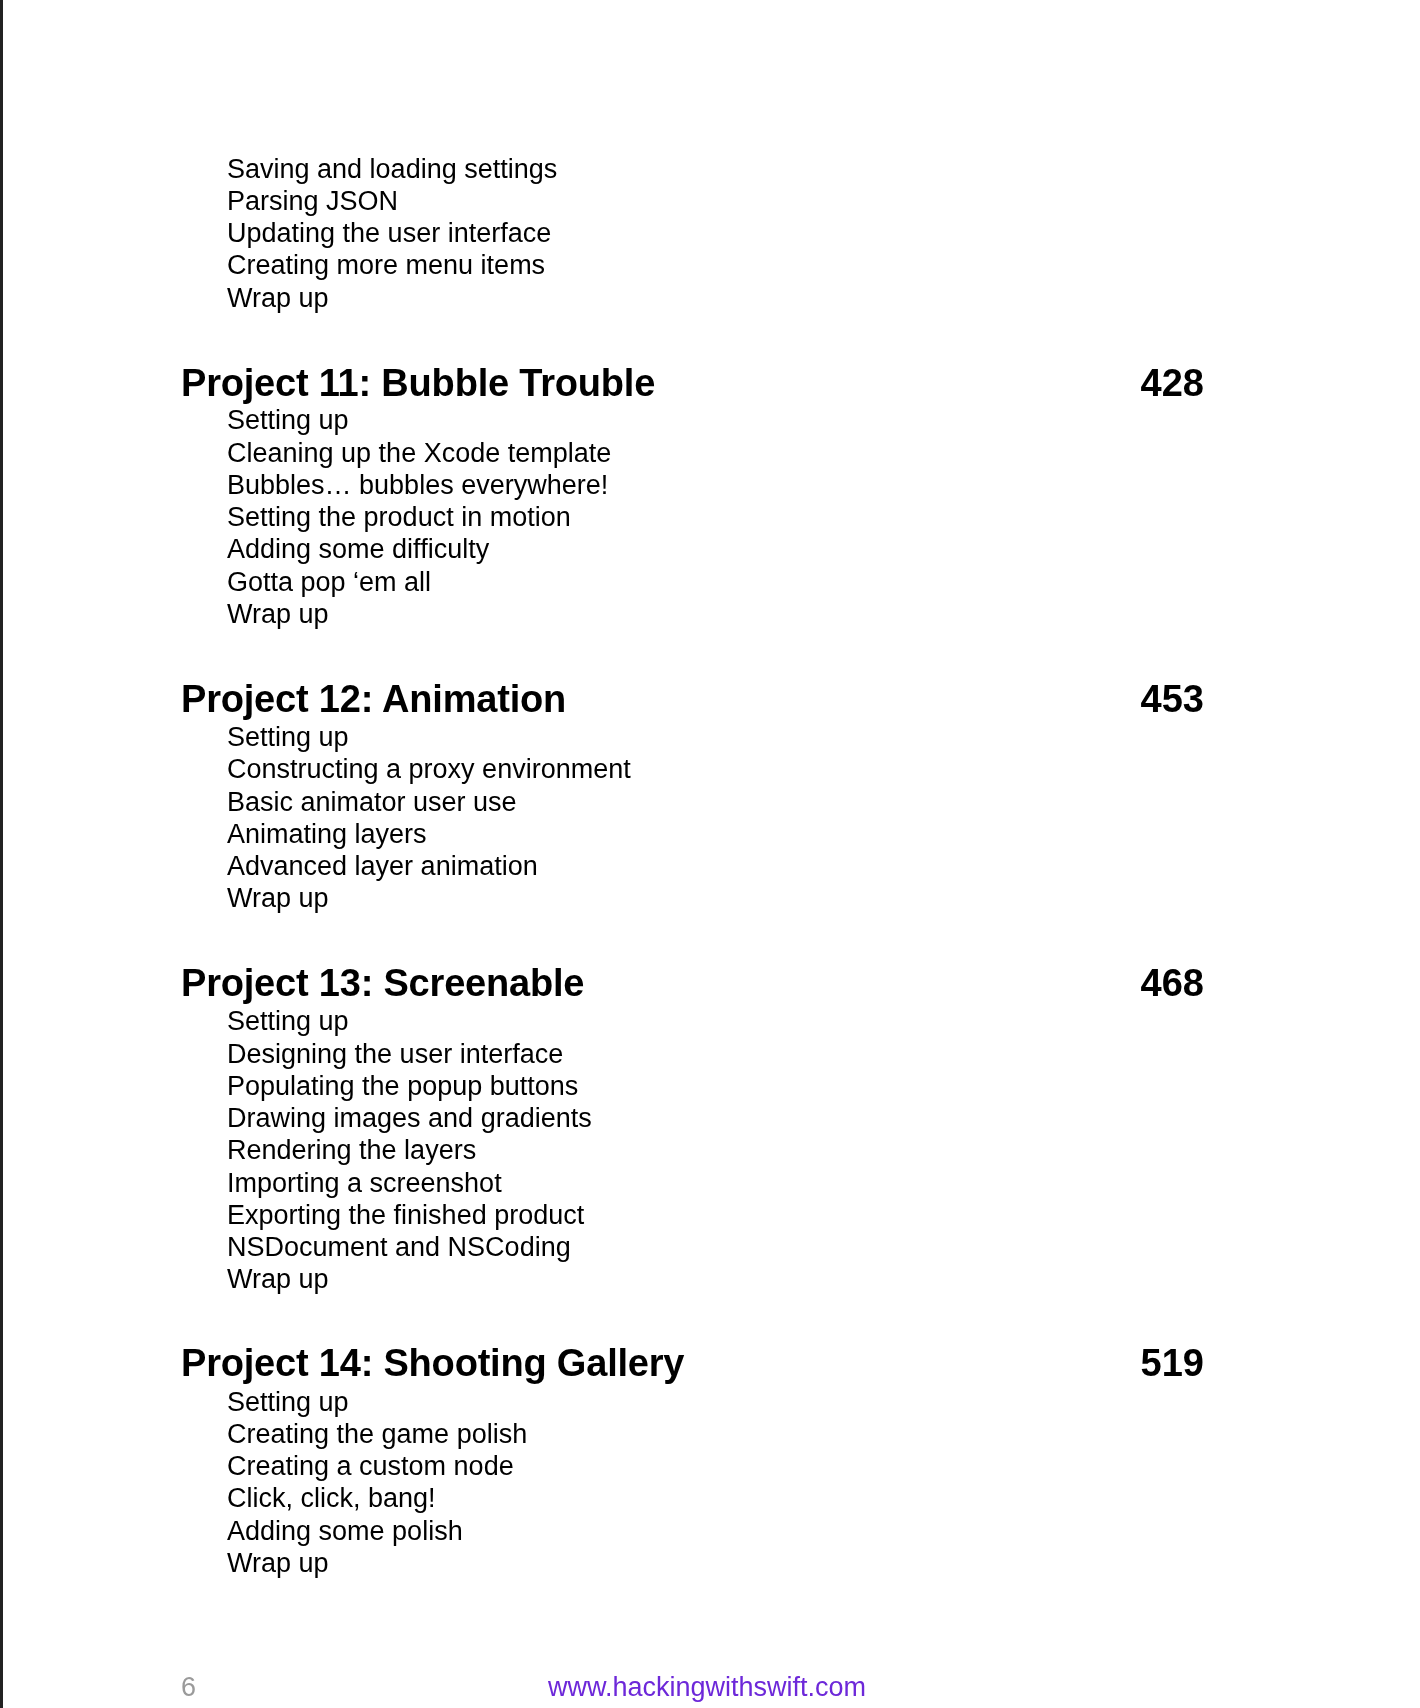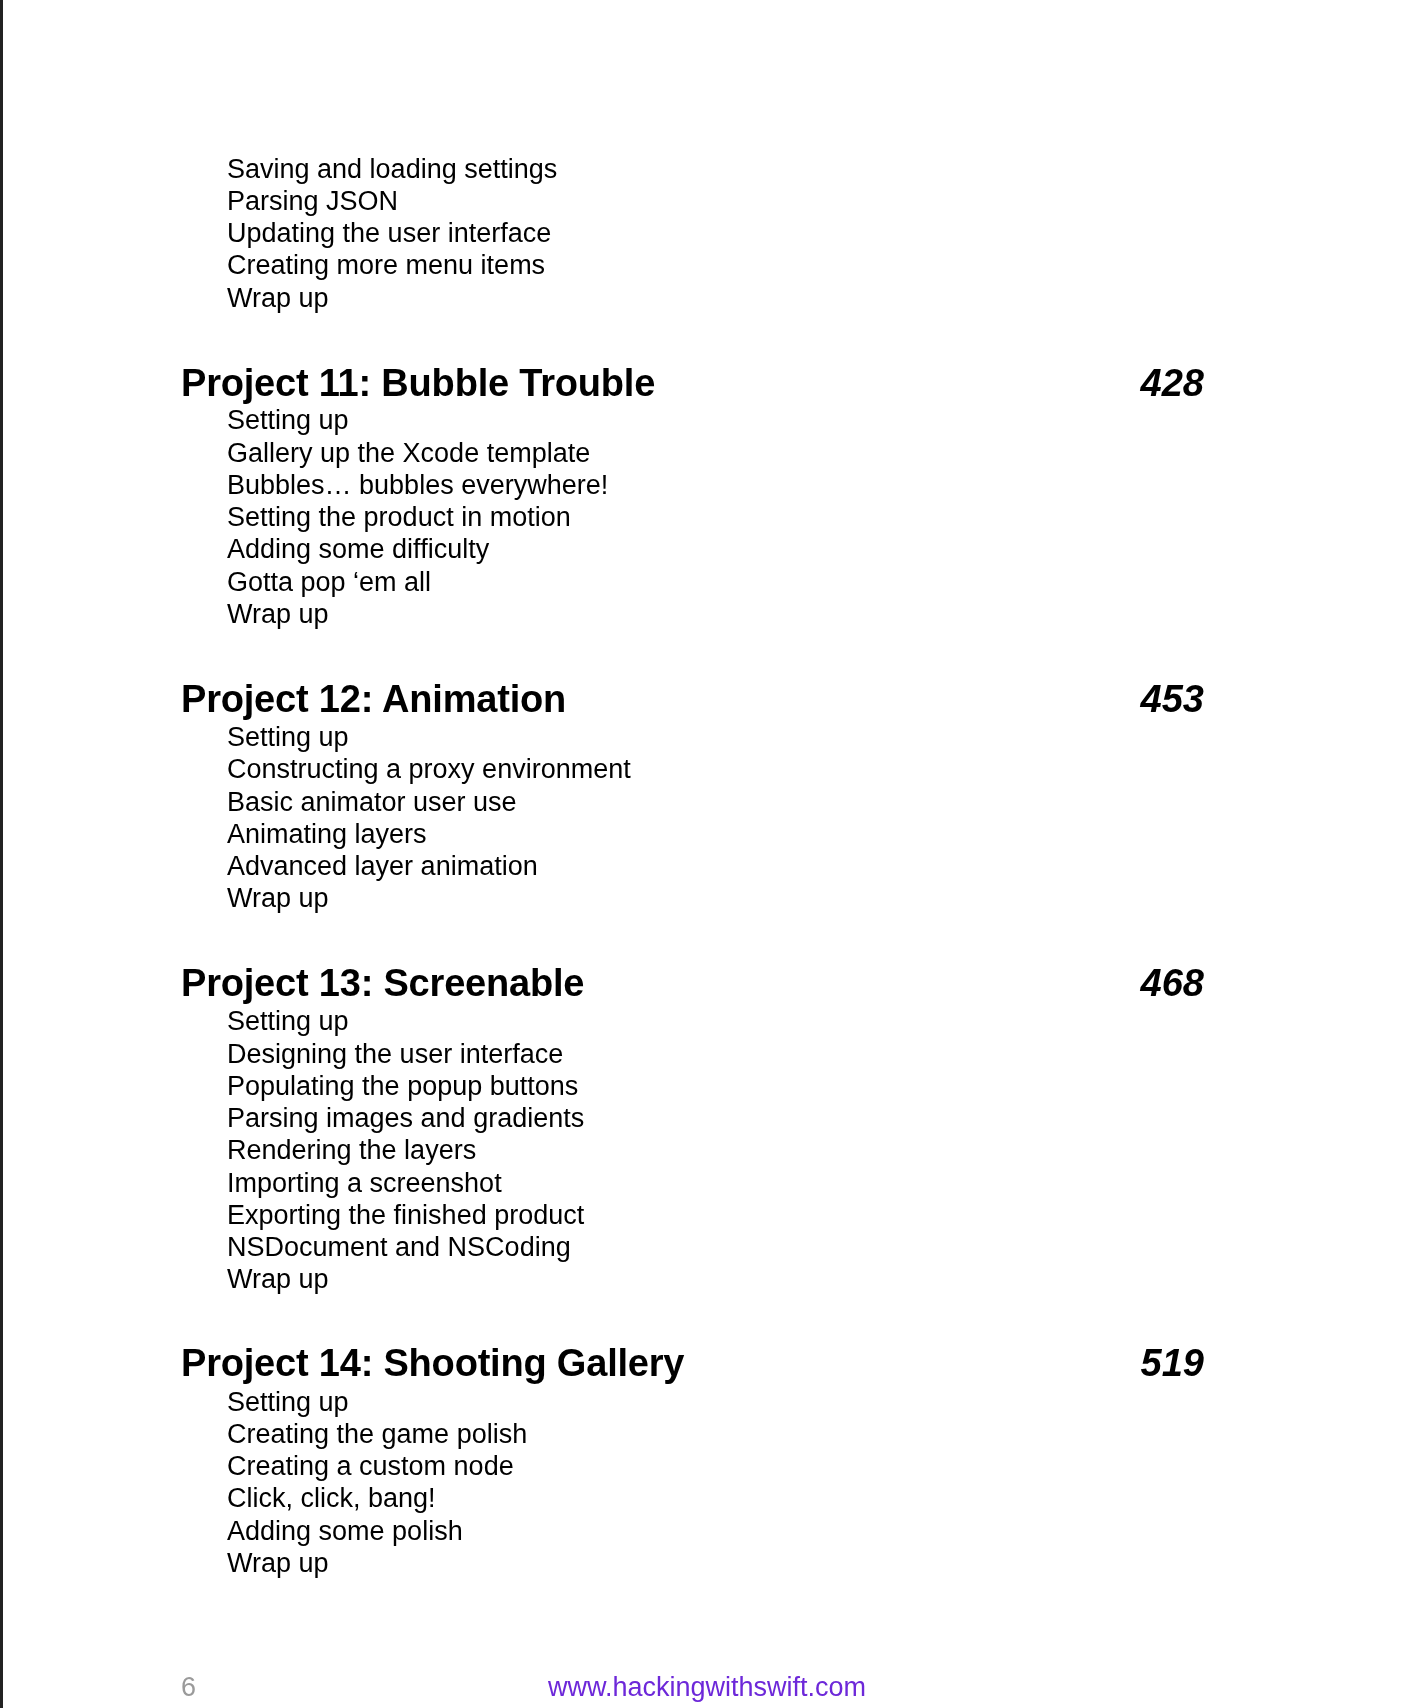--- a/index.html
+++ b/index.html
@@ -11,63 +11,63 @@
   .toc { position: absolute; left: 0; top: 0; width: 1420px; }
   .sub {
     position: absolute; left: 227px; font-size: 27px; line-height: 32px; white-space: nowrap;
   }
   .heading {
     position: absolute; left: 181px; font-size: 38px; line-height: 44px; font-weight: bold; white-space: nowrap;
     letter-spacing: -0.2px;
     text-align: right;
   }
   .pagenum {
-    position: absolute; right: 216px; font-size: 38px; line-height: 44px; font-weight: bold; white-space: nowrap; text-align: right; font-style: italic;
+    position: absolute; right: 216px; font-size: 38px; line-height: 44px; font-weight: bold; white-space: nowrap; text-align: right;
   }
   .footer-num { position: absolute; left: 181px; top: 1670px; font-size: 27px; line-height: 34px; color: #9a9a9a; }
   .footer-url { position: absolute; left: 548px; top: 1670px; font-size: 27px; line-height: 34px; color: #6d28d9; }
 </style>
 </head>
 <body>
 
 <div class="left-border"></div>
 
 <div class="toc">
 
   <div class="sub" style="top:153px">Saving and loading settings</div>
   <div class="sub" style="top:185px">Parsing JSON</div>
   <div class="sub" style="top:217px">Updating the user interface</div>
   <div class="sub" style="top:249px">Creating more menu items</div>
   <div class="sub" style="top:282px">Wrap up</div>
 
   <div class="heading" style="top:361px">Project 11: Bubble Trouble</div>
   <div class="pagenum" style="top:361px">428</div>
   <div class="sub" style="top:404px">Setting up</div>
-  <div class="sub" style="top:437px">Gallery up the Xcode template</div>
+  <div class="sub" style="top:437px">Cleaning up the Xcode template</div>
   <div class="sub" style="top:469px">Bubbles… bubbles everywhere!</div>
   <div class="sub" style="top:501px">Setting the product in motion</div>
   <div class="sub" style="top:533px">Adding some difficulty</div>
   <div class="sub" style="top:566px">Gotta pop ‘em all</div>
   <div class="sub" style="top:598px">Wrap up</div>
 
   <div class="heading" style="top:677px">Project 12: Animation</div>
   <div class="pagenum" style="top:677px">453</div>
   <div class="sub" style="top:721px">Setting up</div>
   <div class="sub" style="top:753px">Constructing a proxy environment</div>
   <div class="sub" style="top:786px">Basic animator user use</div>
   <div class="sub" style="top:818px">Animating layers</div>
   <div class="sub" style="top:850px">Advanced layer animation</div>
   <div class="sub" style="top:882px">Wrap up</div>
 
   <div class="heading" style="top:961px">Project 13: Screenable</div>
   <div class="pagenum" style="top:961px">468</div>
   <div class="sub" style="top:1005px">Setting up</div>
   <div class="sub" style="top:1038px">Designing the user interface</div>
   <div class="sub" style="top:1070px">Populating the popup buttons</div>
-  <div class="sub" style="top:1102px">Parsing images and gradients</div>
+  <div class="sub" style="top:1102px">Drawing images and gradients</div>
   <div class="sub" style="top:1134px">Rendering the layers</div>
   <div class="sub" style="top:1167px">Importing a screenshot</div>
   <div class="sub" style="top:1199px">Exporting the finished product</div>
   <div class="sub" style="top:1231px">NSDocument and NSCoding</div>
   <div class="sub" style="top:1263px">Wrap up</div>
 
   <div class="heading" style="top:1341px">Project 14: Shooting Gallery</div>
   <div class="pagenum" style="top:1341px">519</div>
   <div class="sub" style="top:1386px">Setting up</div>
   <div class="sub" style="top:1418px">Creating the game polish</div>

